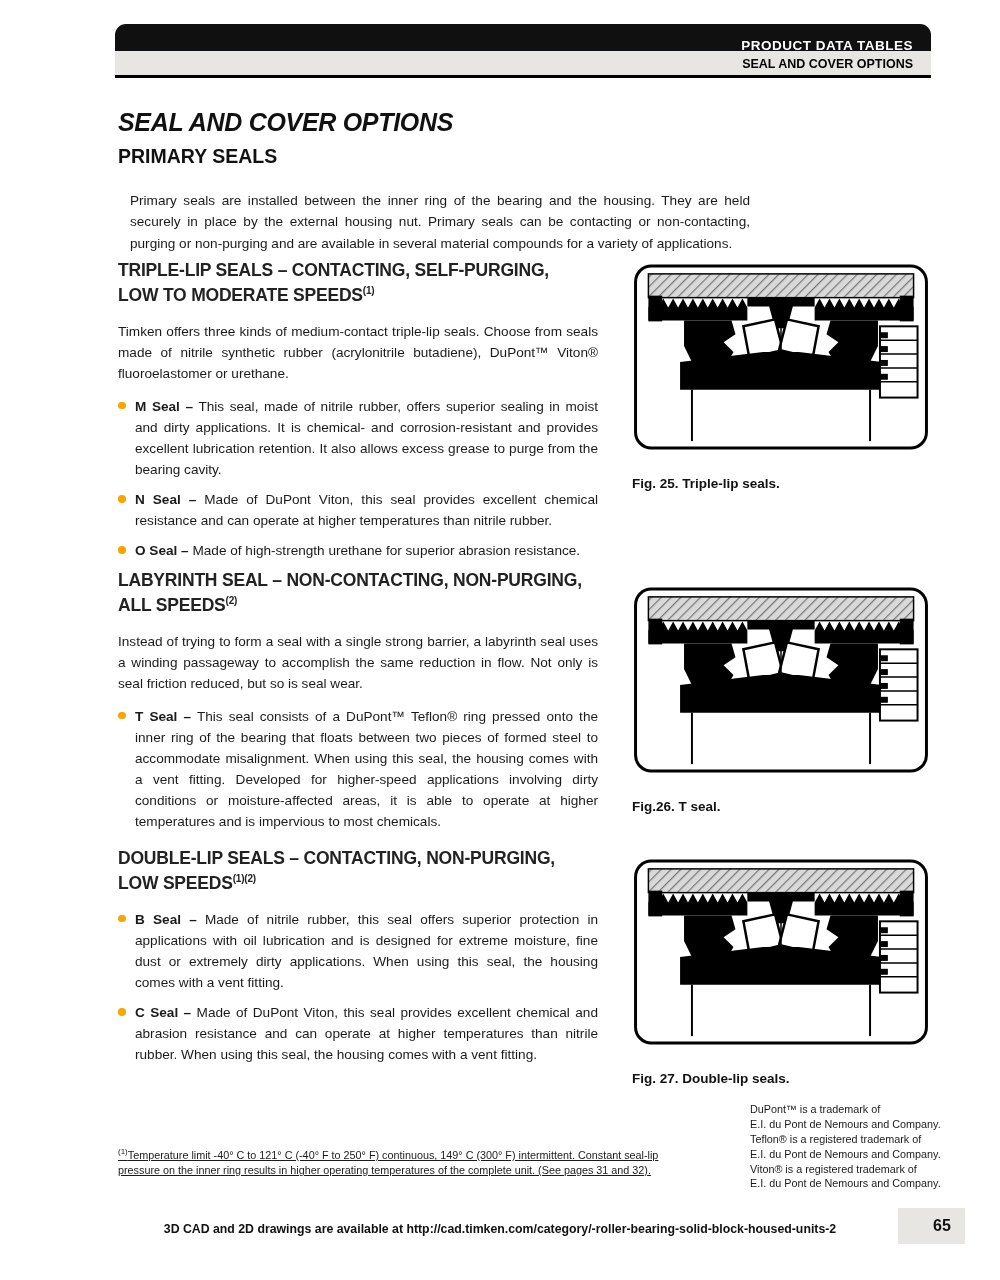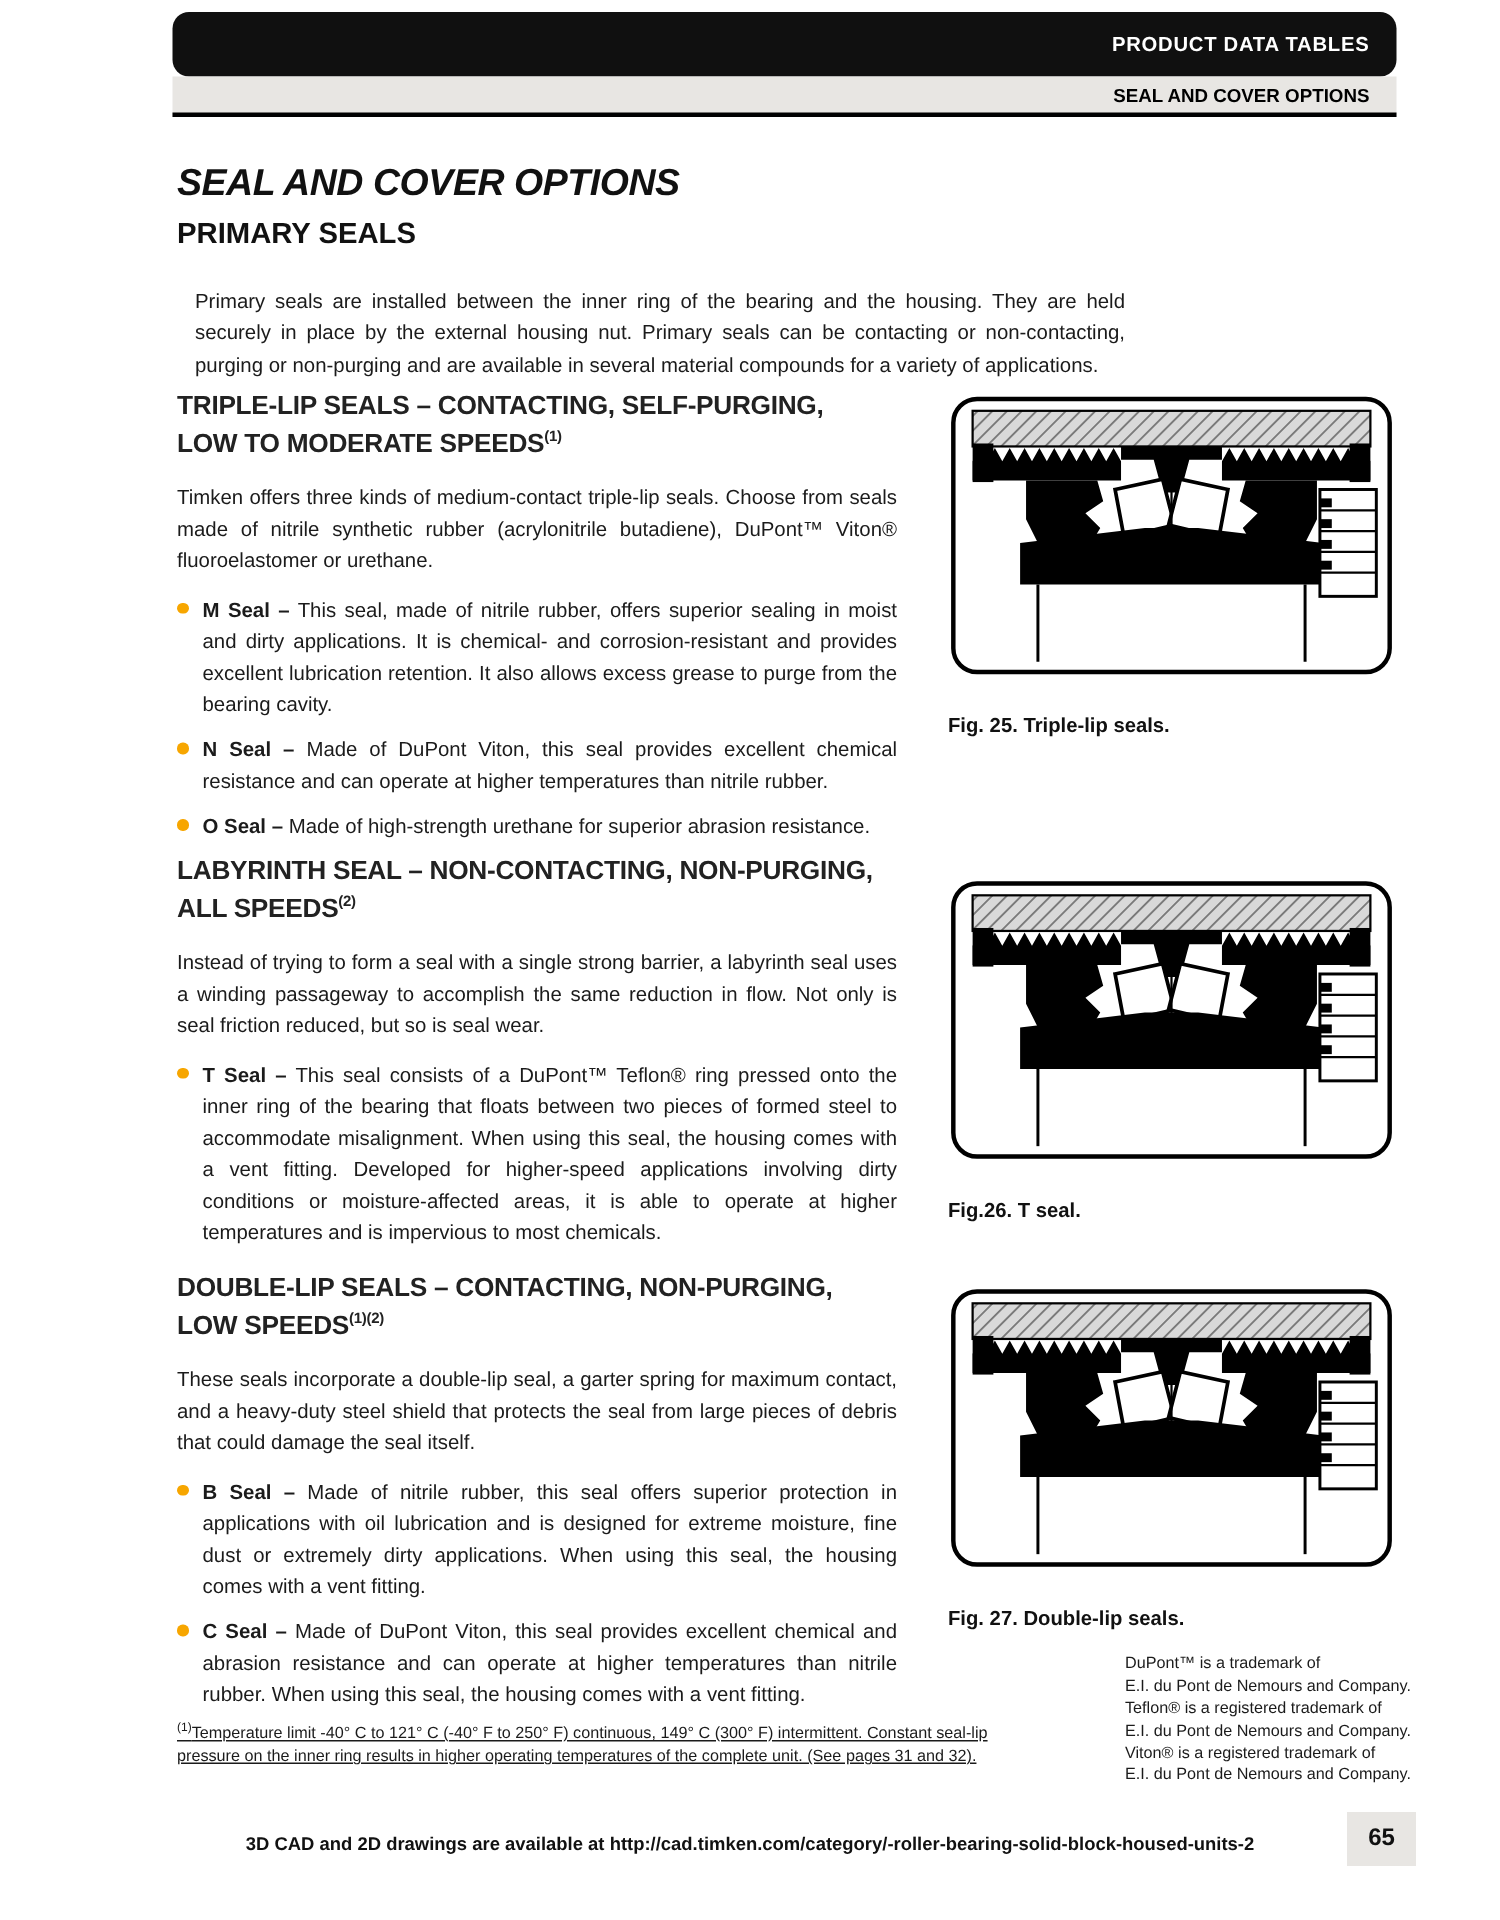--- a/index.html
+++ b/index.html
@@ -1,19 +1,19 @@
 <!DOCTYPE html>
 <html style="--accent: #F7A600; --header-bg: #101010; --subheader-bg: #e8e6e3;"><head>
 <meta charset="utf-8">
 <style>
   html,body{margin:0;padding:0;background:#f4f3f1;}
   .page{position:relative;width:1000px;height:1280px;background:#fff;
         font-family:"Liberation Sans",sans-serif;color:#1b1b1b;overflow:hidden;margin:0 auto;}
 
-  .top-bar{position:absolute;left:115px;top:8px;width:816px;height:43px;
+  .top-bar{position:absolute;left:115px;top:24px;width:816px;height:43px;
            background:var(--header-bg,#101010);color:#fff;font-weight:bold;font-size:13.5px;
            letter-spacing:.5px;text-align:right;line-height:43px;padding-right:18px;box-sizing:border-box;border-radius:11px;}
   .sub-bar{position:absolute;left:115px;top:51px;width:816px;height:27px;
            background:var(--subheader-bg,#e8e6e3);border-bottom:3px solid #000;color:#000;
            font-weight:bold;font-size:12.5px;text-align:right;line-height:27px;
            padding-right:18px;box-sizing:border-box;}
 
   .page-title{position:absolute;left:118px;top:108px;margin:0;font-style:italic;
               font-weight:bold;font-size:25px;letter-spacing:-.3px;color:#111;}
   .page-subtitle{position:absolute;left:118px;top:145px;margin:0;font-weight:bold;font-size:19.5px;color:#111;}
@@ -37,21 +37,21 @@
 
   .footnotes{position:absolute;left:118px;top:1146px;width:552px;font-size:10.8px;line-height:1.45;text-decoration:underline;}
   .fn{margin:0 0 2px;}
   .fn sup{font-size:8px;}
 
   .trademarks{position:absolute;left:750px;top:1102px;width:200px;font-size:10.8px;line-height:1.38;}
 
   .footer-text{position:absolute;left:0;top:1222px;width:100%;text-align:center;
                font-weight:bold;font-size:12.3px;color:#111;}
   .page-number{position:absolute;left:898px;top:1208px;width:46px;height:36px;line-height:36px;
-               text-align:center;background:#e8e6e3;font-weight:bold;font-size:16px;color:#111;}
+               text-align:center;background:#e8e6e3;font-weight:bold;font-size:16px;color:#111;padding-left:21px;}
 </style>
 </head>
 <body>
 
 <svg width="0" height="0" style="position:absolute" aria-hidden="true">
   <defs>
     <pattern id="hatchp" width="7" height="7" patternUnits="userSpaceOnUse" patternTransform="rotate(45)">
       <rect width="7" height="7" fill="#d9d9d9"></rect>
       <line x1="0" y1="0" x2="0" y2="7" stroke="#787878" stroke-width="2.5"></line>
     </pattern>
@@ -145,21 +145,20 @@
         <use href="#bearing-fig"></use>
       </svg>
     <figcaption class="fig-cap">Fig.26. T seal.</figcaption>
   </figure>
 
   <section class="sec" style="top:846px">
     <h3 class="sec-h">
       <span>DOUBLE-LIP SEALS – CONTACTING, NON-PURGING,</span><br>
       <span>LOW SPEEDS</span><sup>(1)(2)</sup>
     </h3>
-    <p class="sec-body">These seals incorporate a double-lip seal, a garter spring for maximum contact, and a heavy-duty steel shield that protects the seal from large pieces of debris that could damage the seal itself.</p>
     <ul class="bullets">
       <li>
         <span class="dot"></span>
         <span class="term">B Seal –</span><span> Made of nitrile rubber, this seal offers superior protection in applications with oil lubrication and is designed for extreme moisture, fine dust or extremely dirty applications. When using this seal, the housing comes with a vent fitting.</span>
       </li>
       <li>
         <span class="dot"></span>
         <span class="term">C Seal –</span><span> Made of DuPont Viton, this seal provides excellent chemical and abrasion resistance and can operate at higher temperatures than nitrile rubber. When using this seal, the housing comes with a vent fitting.</span>
       </li>
     </ul>

